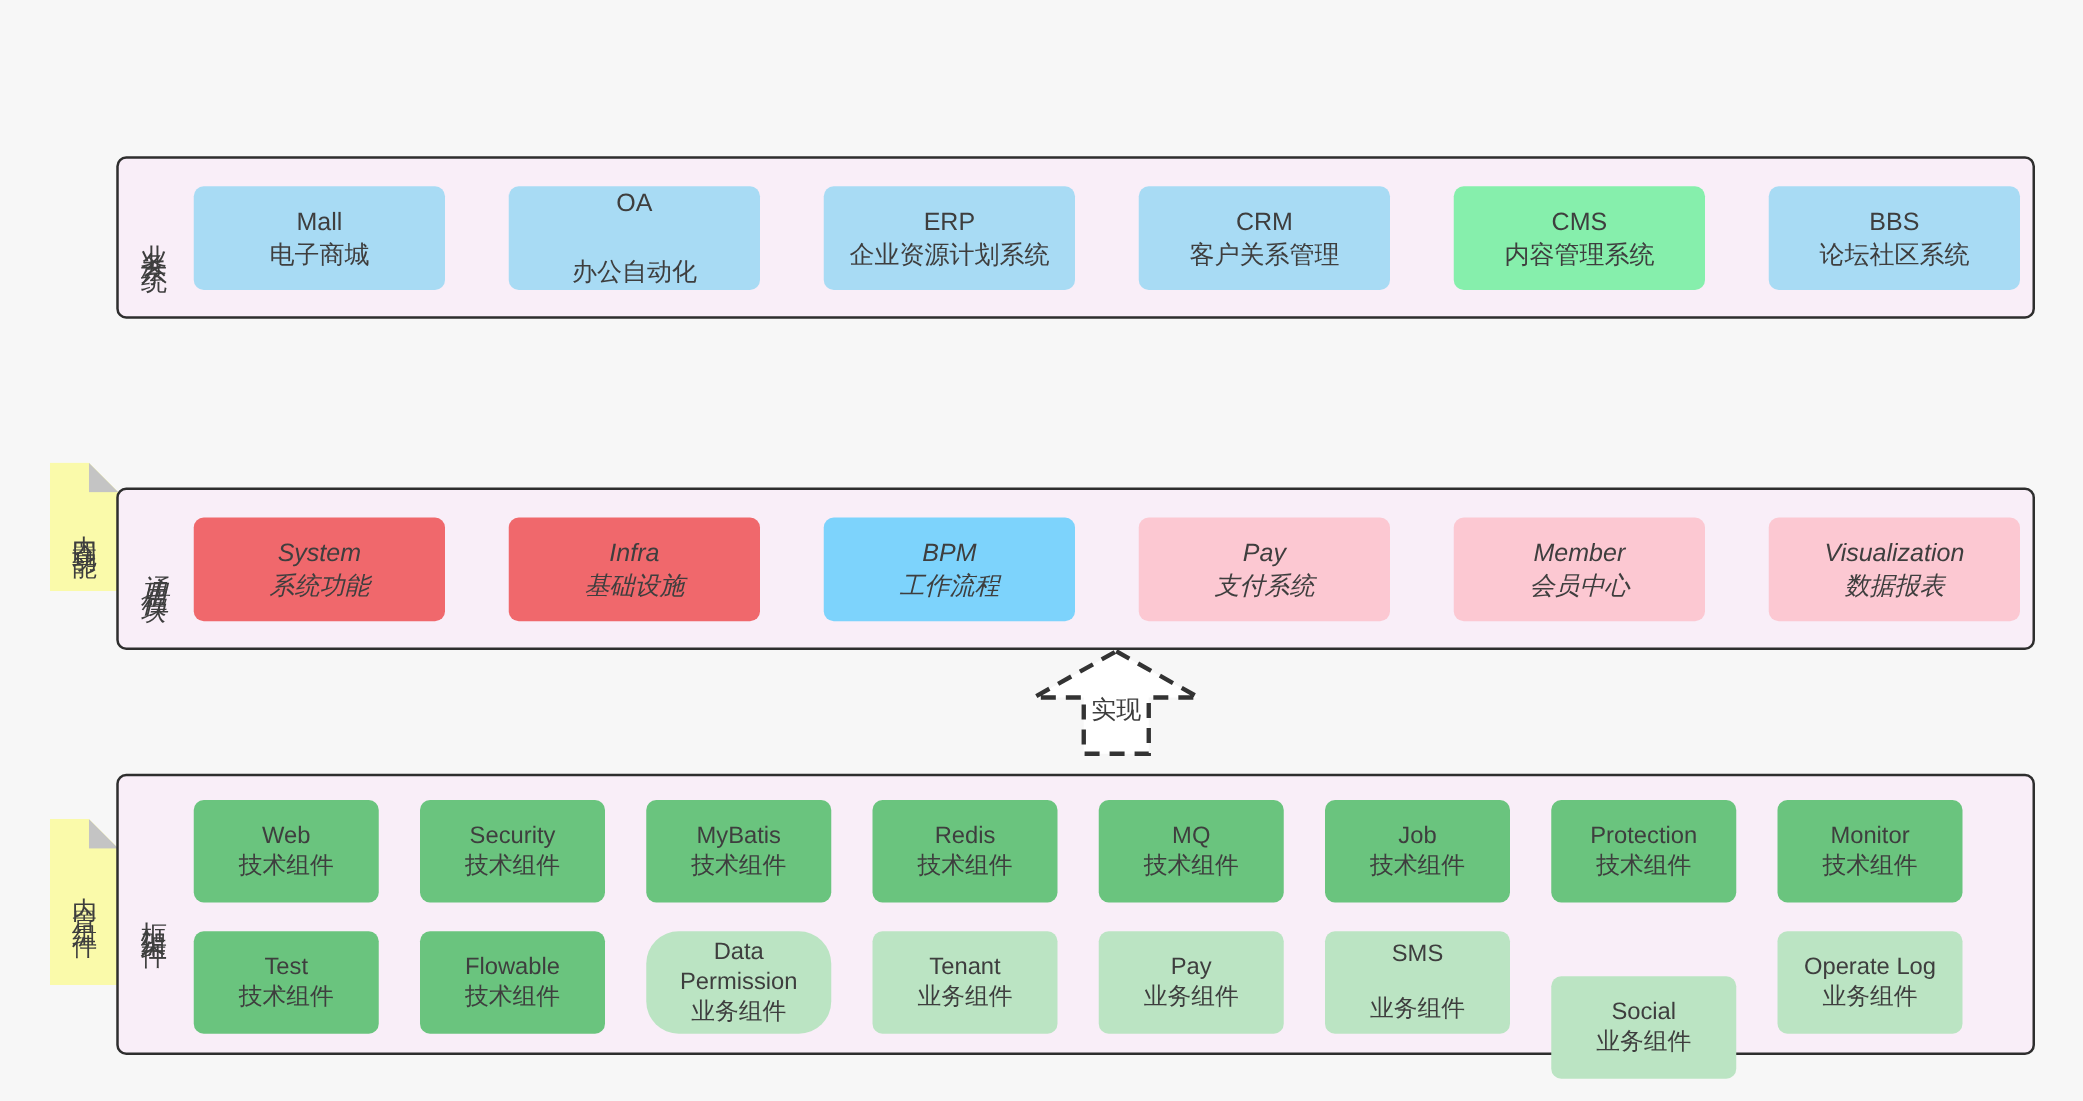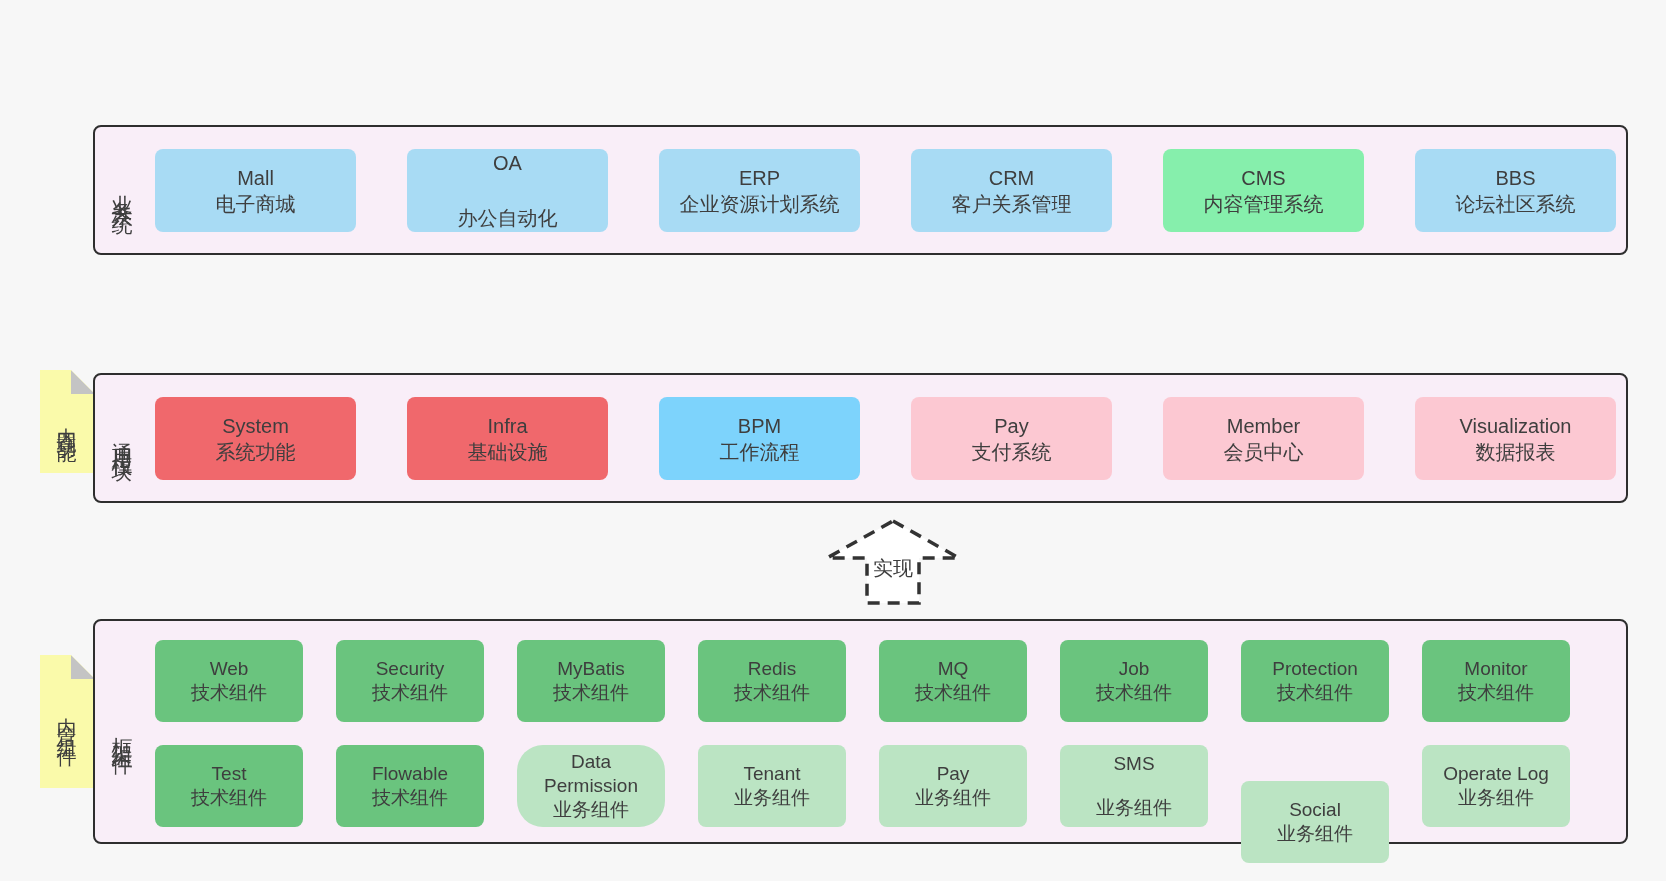--- a/index.html
+++ b/index.html
@@ -18,21 +18,21 @@
   .panel {
     position: absolute;
     left: 93px;
     width: 1531px;
     background: var(--panel-fill);
     border: 2px solid var(--panel-border);
     border-radius: 8px;
     z-index: 2;
   }
   #panel-business   { top: 125px; height: 126px; }
-  #panel-modules    { top: 373px; height: 126px; }
+  #panel-modules    { top: 390px; height: 126px; font-style: italic; }
   #panel-components { top: 619px; height: 221px; }
 
   .vlabel {
     position: absolute;
     left: 13px;
     top: 50%;
     transform: translateY(-50%);
     writing-mode: vertical-lr;
     text-orientation: upright;
     font-size: 21px;

